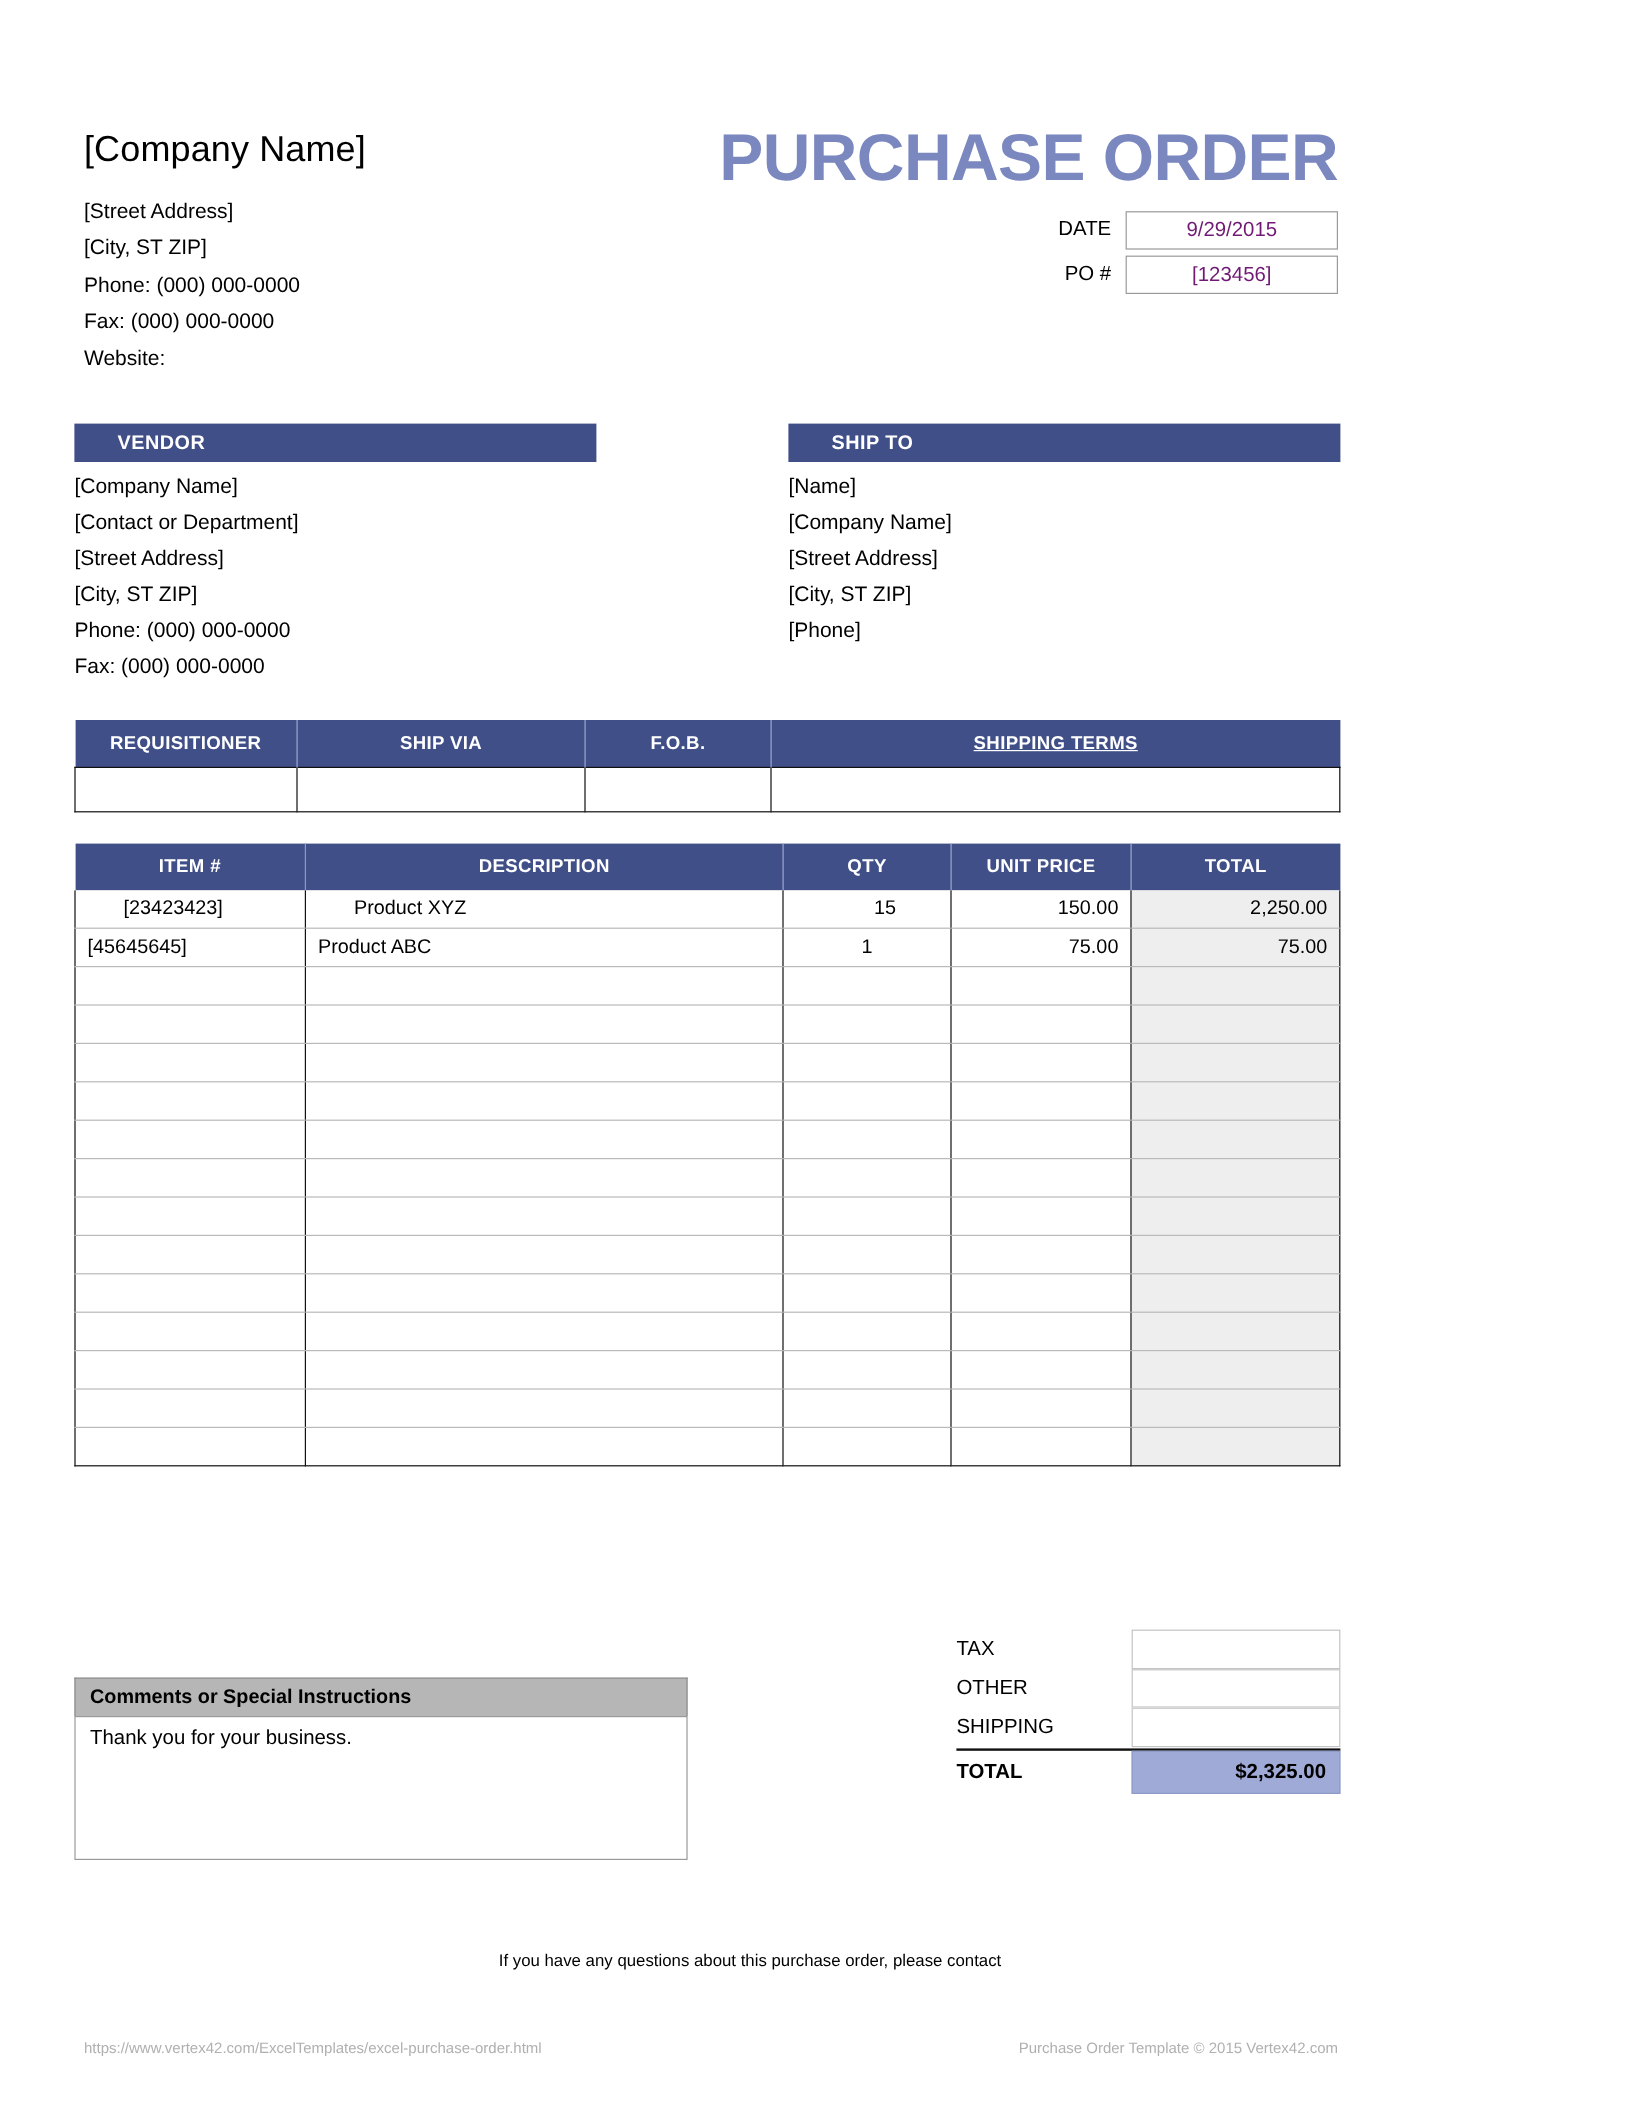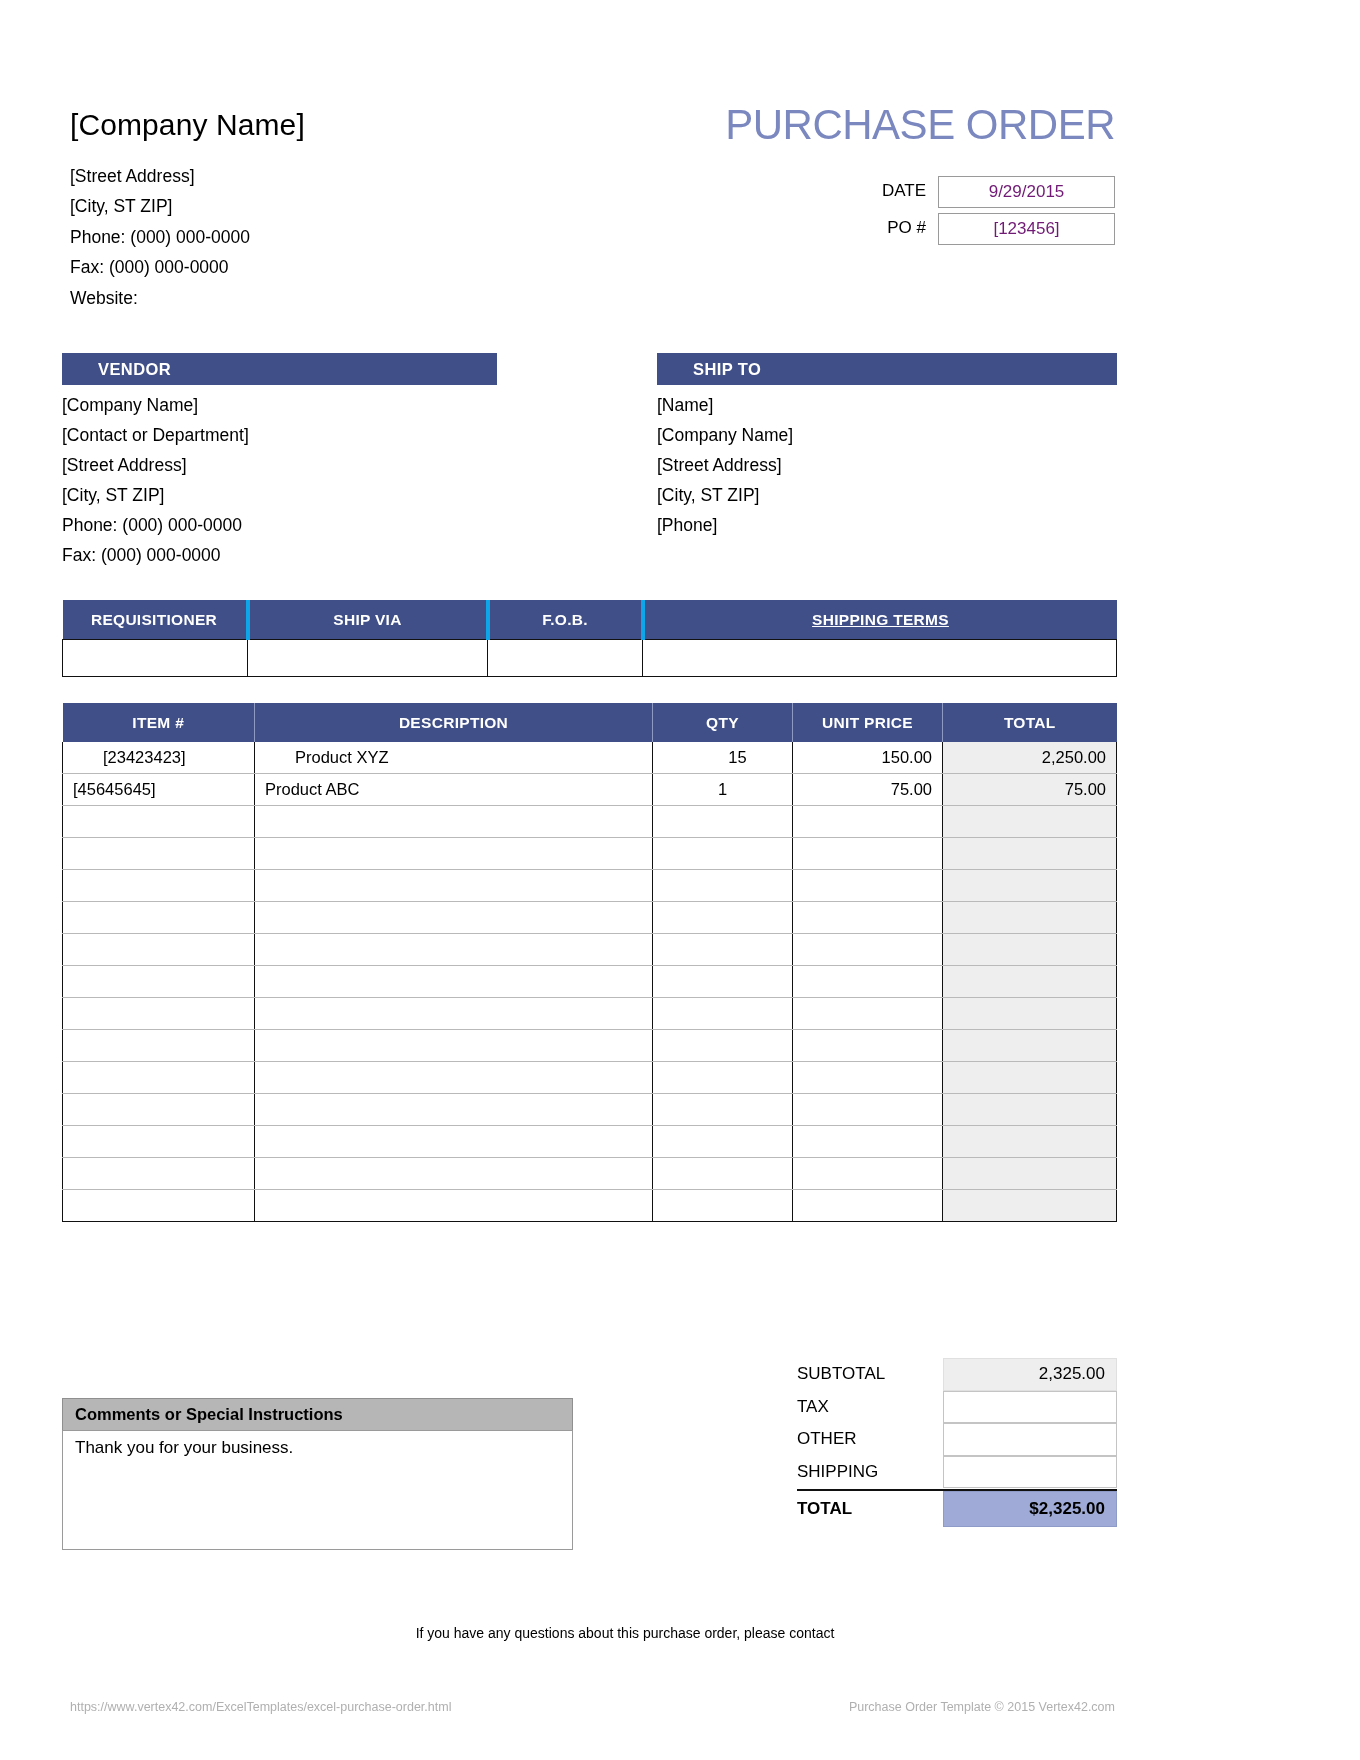--- a/index.html
+++ b/index.html
@@ -6,21 +6,21 @@
   body{width:1360px;height:1760px;font-family:"Liberation Sans",sans-serif;color:#000;position:relative;overflow:hidden;}
   .page{position:absolute;left:0;top:0;width:1360px;height:1760px;}
 
   
   .hdr{position:absolute;left:70px;top:108px;width:1045px;}
   .co-name{font-size:30px;letter-spacing:.1px;color:#000;line-height:1.1;}
   .co-lines{margin-top:20px;}
   .co-lines div{font-size:17.5px;line-height:30.4px;color:#000;}
 
   .potitle{position:absolute;right:0px;top:-4px;width:640px;text-align:right;
-           font-size:42px;font-weight:normal;color:#7b88c0;letter-spacing:-0.5px;line-height:1;}
+           font-size:55px;font-weight:bold;color:#7b88c0;letter-spacing:-0.5px;line-height:1;}
 
   .metablk{position:absolute;right:0px;top:68px;width:260px;}
   .metarow{display:flex;align-items:stretch;justify-content:flex-end;margin-bottom:5px;}
   .metalabel{font-size:17px;line-height:30px;padding-right:12px;white-space:nowrap;color:#000;}
   .metabox{width:175px;height:30px;border:1px solid #9a9a9a;background:#fff;
            display:flex;align-items:center;justify-content:center;font-size:17px;color:#701a75;}
 
   
   .parties{position:absolute;left:62px;top:353px;width:1055px;}
   .party{position:absolute;top:0;}
@@ -28,21 +28,21 @@
   .party.shipto{left:595px;width:460px;}
   .partybar{height:32px;background:#404f87;color:#fff;font-size:16.5px;font-weight:bold;
             display:flex;align-items:center;padding-left:36px;letter-spacing:.4px;}
   .partylines{padding-top:5px;}
   .partylines div{font-size:17.5px;line-height:30px;color:#000;}
 
   
   .terms{position:absolute;left:62px;top:600px;width:1055px;}
   .terms table{border-collapse:collapse;width:100%;table-layout:fixed;}
   .terms th{background:#404f87;color:#fff;font-size:15.5px;font-weight:bold;height:37px;
-            border-left:4px solid #0ea5e9;border-right:1px solid #8e99c4;letter-spacing:.3px;}
+            border-left:1px solid #0ea5e9;border-right:1px solid #8e99c4;letter-spacing:.3px;}
   .terms th:first-child{border-left:none;}
   .terms th:last-child{border-right:none;text-decoration:underline;}
   .terms td{height:34px;border:1.5px solid #111;background:#fff;}
 
   
   .items{position:absolute;left:62px;top:703px;width:1055px;}
   .items table{border-collapse:collapse;width:100%;table-layout:fixed;}
   .items th{background:#404f87;color:#fff;font-size:15.5px;font-weight:bold;height:37px;
             border-left:1px solid #8e99c4;letter-spacing:.3px;}
   .items th:first-child{border-left:none;}
@@ -291,24 +291,20 @@
     </table>
   </div>
 
   <div class="comments">
     <div class="cbar">Comments or Special Instructions</div>
     <div class="cbody">Thank you for your business.</div>
   </div>
 
   <div class="totals">
 
-    <div class="trow sub">
-      <div class="tlabel">SUBTOTAL</div>
-      <div class="tval">2,325.00</div>
-    </div>
     <div class="trow">
       <div class="tlabel">TAX</div>
       <div class="tval"></div>
     </div>
     <div class="trow">
       <div class="tlabel">OTHER</div>
       <div class="tval"></div>
     </div>
     <div class="trow">
       <div class="tlabel">SHIPPING</div>

